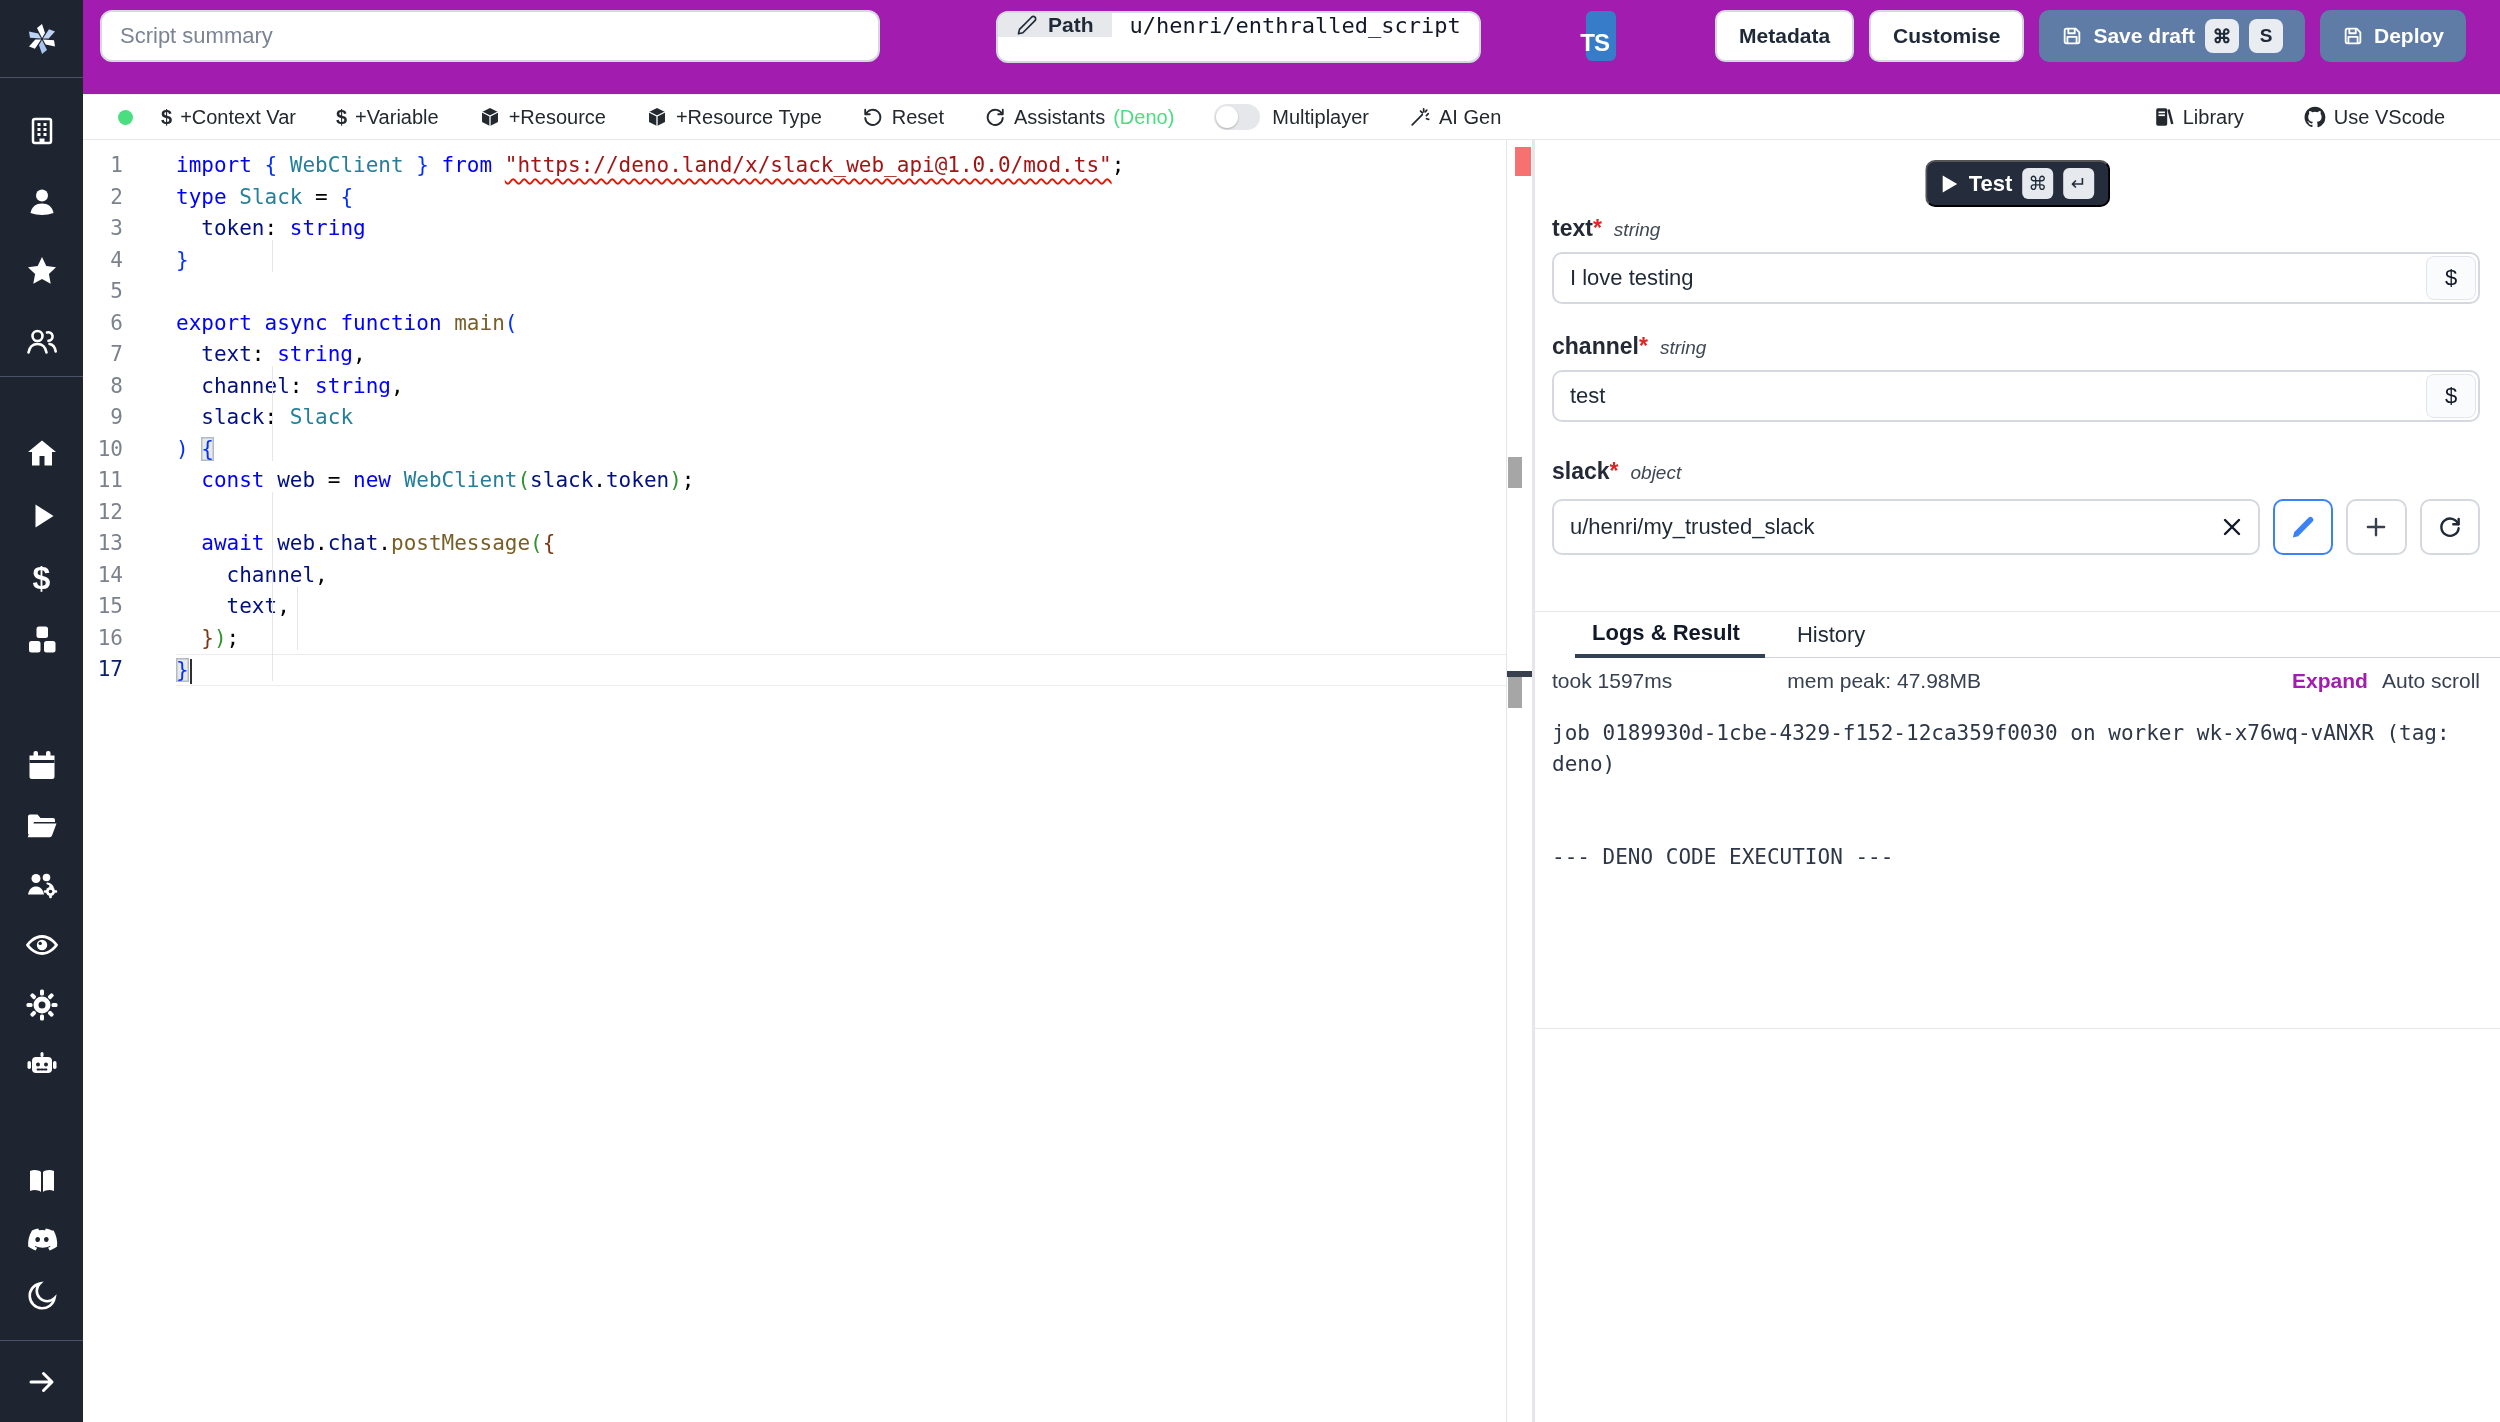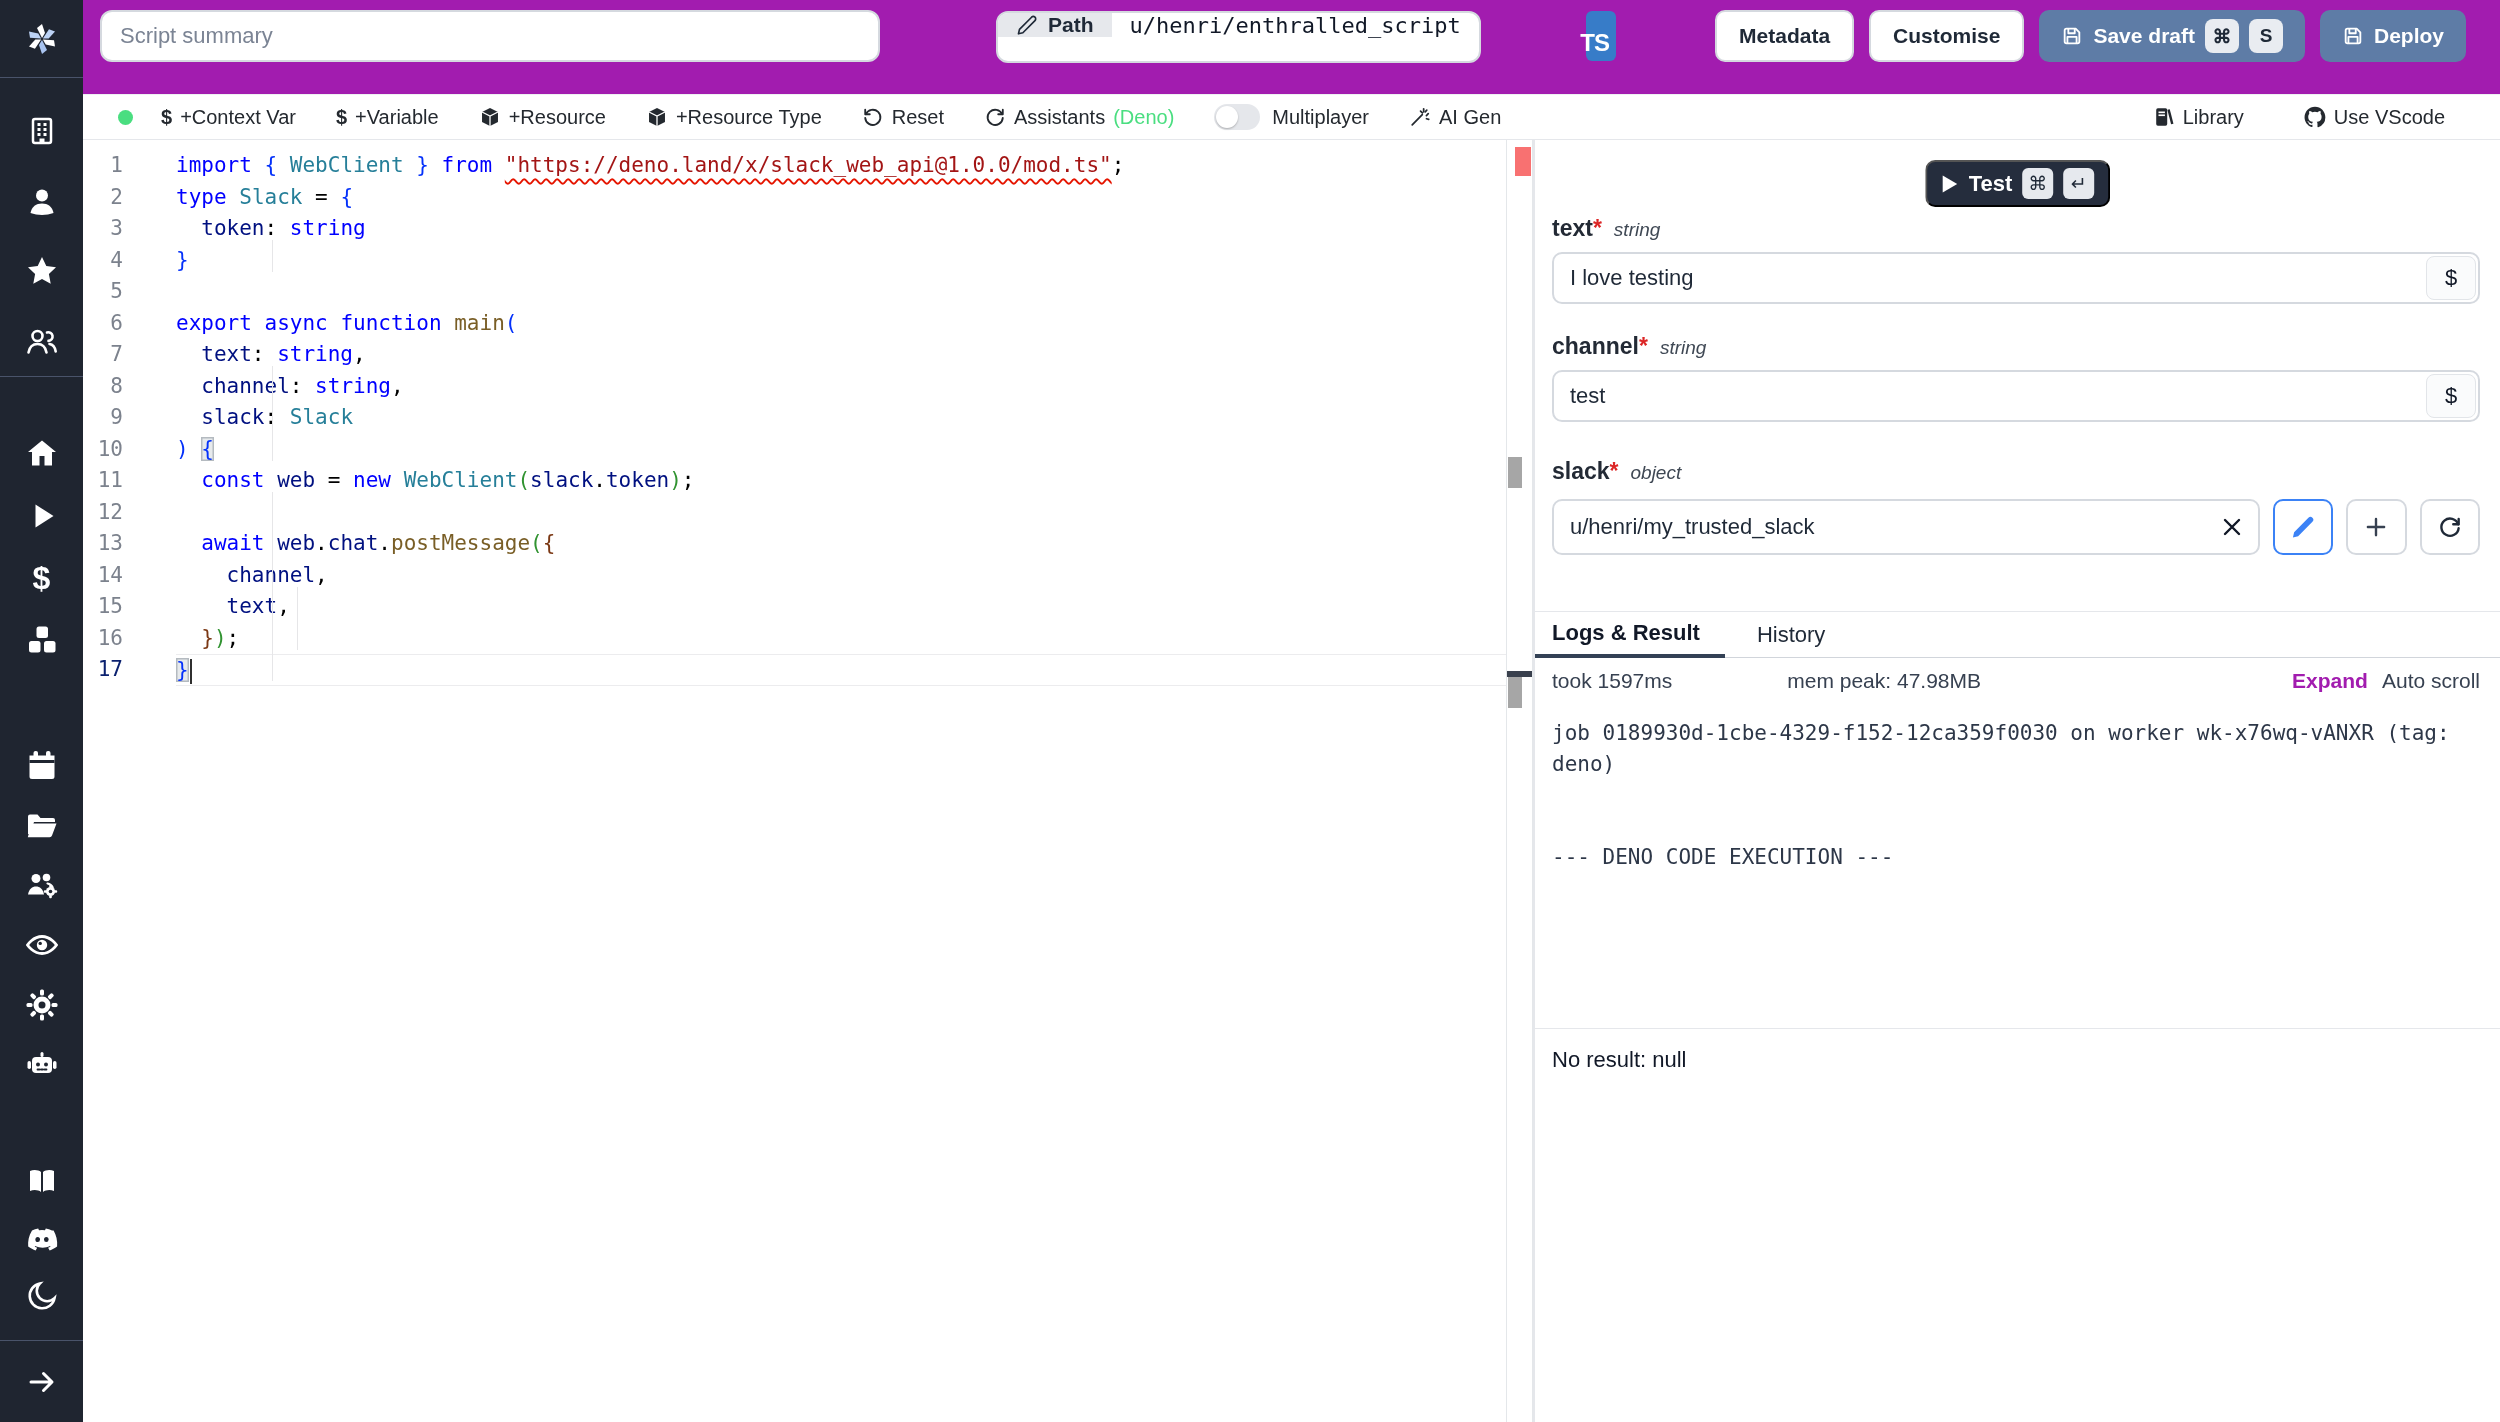--- a/index.html
+++ b/index.html
@@ -87,21 +87,21 @@
   .field-input { width:100%; height:52px; border:2px solid #d5d9df; border-radius:10px; padding:0 70px 0 16px; font-size:22px; color:#1f2937; font-family:"Liberation Sans",sans-serif; outline:none; }
   .dollar-suffix { position:absolute; right:4px; top:4px; bottom:4px; width:50px; background:#fafbfc; border:1px solid #e2e5e9; border-radius:8px; display:flex; align-items:center; justify-content:center; font-size:22px; color:#111827; cursor:pointer; }
   .slack-row { display:flex; gap:13px; align-items:stretch; height:56px;margin-top:14px; }
   .slack-wrap { position:relative; width:714px; }
   .slack-input { width:100%; height:56px; border:2px solid #d5d9df; border-radius:10px; padding:0 60px 0 16px; font-size:22px; color:#1f2937; font-family:"Liberation Sans",sans-serif; outline:none; }
   .clear-x { position:absolute; right:14px; top:14px; width:28px; height:28px; cursor:pointer; display:flex; align-items:center; justify-content:center; }
   .sq-btn { width:61px; border-radius:10px; border:2px solid #d5d9df; background:#fff; display:flex; align-items:center; justify-content:center; cursor:pointer; }
   .pencil-btn { border-color:#3b82f6; }
 
   .logs-section { position:absolute; top:471px; left:0; right:0; bottom:0; border-top:1px solid #e5e7eb; }
-  .tabs-row { height:46px; border-bottom:1px solid #d1d5db; display:flex; align-items:stretch; }
+  .tabs-row { height:46px; border-bottom:1px solid #d1d5db; display:flex; align-items:stretch;margin-left:40px; }
   .tab { display:flex; align-items:center; font-size:22px; cursor:pointer; }
   .tab-active { padding:0 25px 0 17px; font-weight:600; color:#111827; border-bottom:4px solid #334155; margin-bottom:-1px; }
   .tab-inactive { padding:0 10px; margin-left:22px; color:#1f2937; }
   .stats-row { height:46px; display:flex; align-items:center; padding:0 20px 0 17px; font-size:21px; color:#374151; }
   .stat-mem { margin-left:115px; }
   .stats-spacer { flex:1; }
   .expand { font-weight:700; color:#a21caf; cursor:pointer; margin-right:14px; }
   .autoscroll { cursor:pointer; }
   .log-area { height:325px; border-bottom:1px solid #e5e7eb; padding:14px 20px 0 17px; font-family:"DejaVu Sans Mono",monospace; font-size:21px; line-height:31px; color:#2d3748; white-space:pre-wrap; overflow:hidden; }
   .result-area { padding:18px 20px 0 17px; font-size:22px; color:#111827; }
@@ -509,17 +509,16 @@
         <span class="stat-mem">mem peak: 47.98MB</span>
         <span class="stats-spacer"></span>
         <span class="expand">Expand</span>
         <span class="autoscroll">Auto scroll</span>
       </div>
       <div class="log-area">job 0189930d-1cbe-4329-f152-12ca359f0030 on worker wk-x76wq-vANXR (tag:
 deno)
 
 
 --- DENO CODE EXECUTION ---</div>
-      <div class="result-area">No result: null</div>
     </div>
   </section>
 
 </div>
 
 </body></html>

